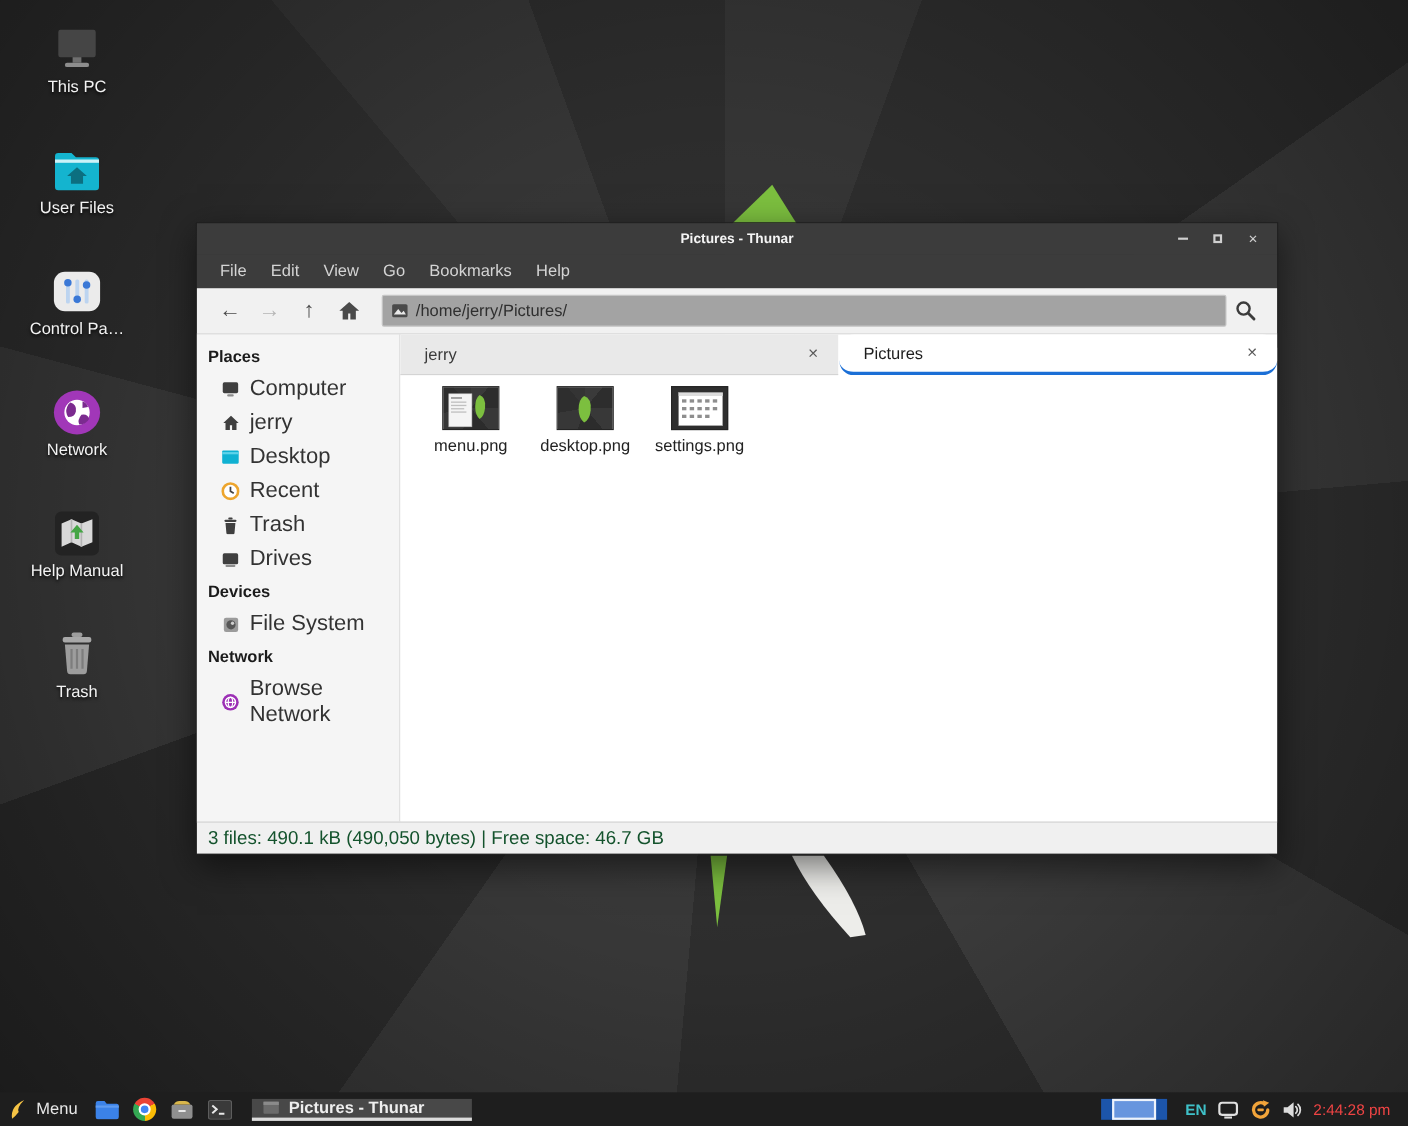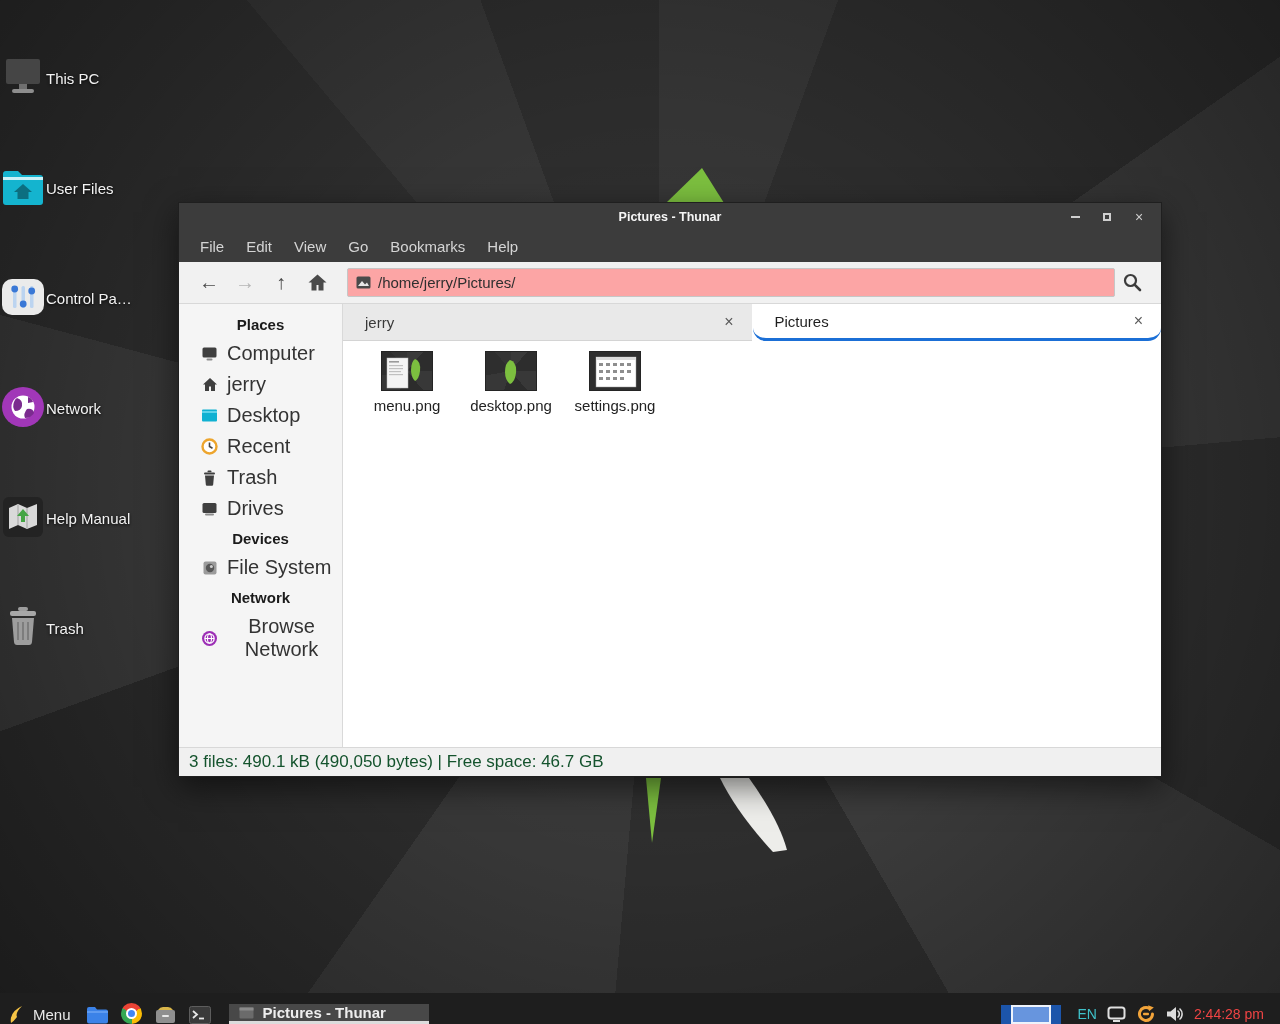--- a/index.html
+++ b/index.html
@@ -14,47 +14,47 @@
       conic-gradient(from 0deg at 51.5% 48%,
         #343434 0deg 20deg, #2c2c2c 20deg 55deg, #393939 55deg 85deg,
         #2e2e2e 85deg 120deg, #3b3b3b 120deg 150deg, #2d2d2d 150deg 185deg,
         #373737 185deg 215deg, #2b2b2b 215deg 250deg, #3a3a3a 250deg 285deg,
         #2e2e2e 285deg 320deg, #353535 320deg 340deg, #2c2c2c 340deg 360deg);
   }
   .feather-layer { position:absolute; inset:0; pointer-events:none; }
 
   
   .desktop-icons { position:absolute; left:0; top:22px; width:140px; display:flex; flex-direction:column; }
-  .dicon { height:110px; display:flex; align-items:center; cursor:default; }
+  .dicon { height:110px; display:flex; flex-direction:column; align-items:center; cursor:default; }
   .dicon .ic { width:46px; height:46px; display:flex; align-items:center; justify-content:center; }
   .dicon .lbl { margin-top:3px; font-size:15px; color:#f3f3f3; text-shadow:0 1px 3px rgba(0,0,0,0.9); white-space:nowrap; }
 
   
   .window { position:absolute; left:178px; top:202px; width:984px; height:575px;
             box-shadow:0 10px 30px rgba(0,0,0,0.55); border:1px solid #1f1f1f; display:flex; flex-direction:column; }
   .titlebar { height:28px; background:#3c3c3c; display:flex; align-items:center; position:relative; flex:0 0 auto; }
   .titlebar .title { position:absolute; left:0; right:0; text-align:center; font-size:12.5px; font-weight:bold; color:#f5f5f5; }
   .win-controls { margin-left:auto; display:flex; align-items:center; gap:8px; padding-right:10px; z-index:2; }
   .wbtn { width:24px; height:20px; display:flex; align-items:center; justify-content:center; color:#cfcfcf; font-size:14px; cursor:pointer; }
   .wbtn .bar { width:9px; height:2px; background:#cfcfcf; }
   .wbtn .box { width:8px; height:8px; border:2px solid #cfcfcf; }
 
   .menubar { height:31px; background:#3c3c3c; display:flex; align-items:flex-start; padding-left:10px; flex:0 0 auto; }
   .menubar .mitem { padding:0 11px; font-size:15px; color:#d4d4d4; line-height:31px; cursor:pointer; }
 
   .toolbar { height:42px; background:#f1f1f1; border-bottom:1px solid #d8d8d8; display:flex; align-items:center; padding:0 12px; flex:0 0 auto; }
   .navbtn { width:36px; height:30px; display:flex; align-items:center; justify-content:center; font-size:20px; font-weight:bold; color:#4a4a4a; cursor:pointer; }
   .navbtn.disabled { color:#b5b5b5; }
-  .pathfield { flex:1; height:29px; margin-left:12px; background:#fca5a5; border:1px solid #c6c6c6; border-radius:2px;
+  .pathfield { flex:1; height:29px; margin-left:12px; background:#a3a3a3; border:1px solid #c6c6c6; border-radius:2px;
                display:flex; align-items:center; padding:0 8px; gap:7px; cursor:text;text-align:center; }
   .pathfield .ptext { font-size:15px; color:#2f2f2f; }
   .searchbtn { width:34px; height:30px; display:flex; align-items:center; justify-content:center; cursor:pointer; }
 
   .mainrow { flex:1; display:flex; min-height:0; background:#fff; }
-  .sidebar { width:164px; background:#f5f5f5; border-right:1px solid #d9d9d9; padding-top:6px; overflow:hidden;text-align:center; }
+  .sidebar { width:185px; background:#f5f5f5; border-right:1px solid #d9d9d9; padding-top:6px; overflow:hidden; }
   .sb-header { font-size:15px; font-weight:bold; color:#1b1b1b; padding:6px 10px 5px 10px; }
   .sb-item { display:flex; align-items:center; gap:9px; padding:4px 6px 4px 22px; font-size:20px; color:#333; cursor:pointer; }
   .sb-item .sbic { width:17px; height:17px; display:flex; align-items:center; justify-content:center; flex:0 0 auto; }
 
   .content { flex:1; display:flex; flex-direction:column; min-width:0; }
   .tabbar { height:37px; display:flex; background:#fff; flex:0 0 auto; }
   .tab { flex:1; display:flex; align-items:center; padding:0 14px 0 22px; font-size:15px; cursor:pointer; position:relative; }
   .tab.inactive { background:#e9e9e9; color:#3a3a3a; border-bottom:1px solid #d4d4d4; margin-right:1px; }
   .tab.active { background:#fff; color:#1e1e1e; border-bottom:3px solid #1b6fd6;border-radius:13px; }
   .tab .tlabel { flex:1; }
@@ -63,36 +63,36 @@
   .filegrid { flex:1; background:#fff; display:flex; align-items:flex-start; padding:8px 14px; gap:4px; }
   .fitem { width:100px; display:flex; flex-direction:column; align-items:center; padding-top:2px; cursor:pointer; }
   .thumb { width:52px; height:40px; position:relative; overflow:hidden; }
   .thumb.dark { background:conic-gradient(from 0deg at 50% 50%, #3a3a3a 0 40deg, #2d2d2d 40deg 90deg, #383838 90deg 140deg, #2c2c2c 140deg 200deg, #373737 200deg 260deg, #2e2e2e 260deg 320deg, #343434 320deg 360deg); border:1px solid #242424; }
   .fname { margin-top:6px; font-size:15px; color:#222; }
 
   .statusbar { height:29px; background:#f0f0f0; border-top:1px solid #d8d8d8; display:flex; align-items:center; padding:0 10px; flex:0 0 auto; }
   .statusbar .stext { font-size:17px; color:#14532d; }
 
   
-  .taskbar { position:absolute; left:0; bottom:0; width:1280px; height:31px; background:#1e1e1e; display:flex; align-items:flex-end; z-index:50; }
+  .taskbar { position:absolute; left:0; bottom:0; width:1280px; height:31px; background:#1e1e1e; display:flex; align-items:center; z-index:50; }
   .menu-button { display:flex; align-items:center; gap:8px; padding:0 10px 0 8px; cursor:pointer; }
   .menu-button .mlabel { color:#e8e8e8; font-size:15px; }
   .launcher { width:34px; display:flex; align-items:center; justify-content:center; cursor:pointer; }
   .chrome { width:21px; height:21px; border-radius:50%; position:relative;
             background:conic-gradient(from -60deg at 50% 50%, #ea4335 0deg 120deg, #fbbc05 120deg 240deg, #34a853 240deg 360deg); }
   .chrome::after { content:""; position:absolute; left:5px; top:5px; width:11px; height:11px; border-radius:50%;
                    background:#4285f4; border:2px solid #fff; box-sizing:border-box; }
   .grip { width:8px; margin:6px 2px; border-left:2px dotted #5a5a5a; }
   .task-button { width:200px; background:#484848; border-bottom:3px solid #dcdcdc; display:flex; align-items:center; gap:9px; padding:0 10px; cursor:pointer; }
   .task-button .tbtext { color:#eeeeee; font-size:15px; font-weight:bold; white-space:nowrap; overflow:hidden; }
   .tspacer { flex:1; }
   .workspace { width:60px; background:#1c55aa; display:flex; align-items:center; justify-content:center; cursor:pointer; }
   .workspace .ws-inner { width:40px; height:19px; background:#6795de; border:2px solid #eef3fb; }
   .tray { display:flex; align-items:center; gap:10px; padding:0 12px 0 16px; }
-  .kb-layout { color:#3fc1c9; font-size:14px; font-weight:normal; cursor:pointer; }
+  .kb-layout { color:#3fc1c9; font-size:14px; font-weight:bold; cursor:pointer; }
   .trayicon { display:flex; align-items:center; justify-content:center; cursor:pointer; }
   .clock { color:#ef4444; font-size:14px; padding-right:4px; cursor:pointer; white-space:nowrap; }
 </style>
 </head>
 <body>
 
 <div class="wallpaper"></div>
 
 <svg class="feather-layer" width="1280" height="1024" viewBox="0 0 1280 1024">
   <polygon points="666,203 724,203 702,168" fill="#7cbf3f"></polygon>

